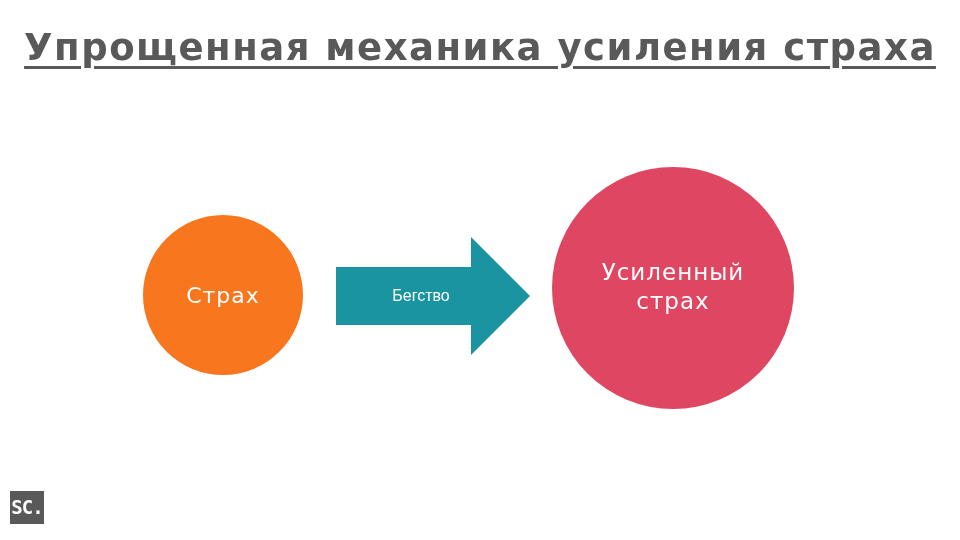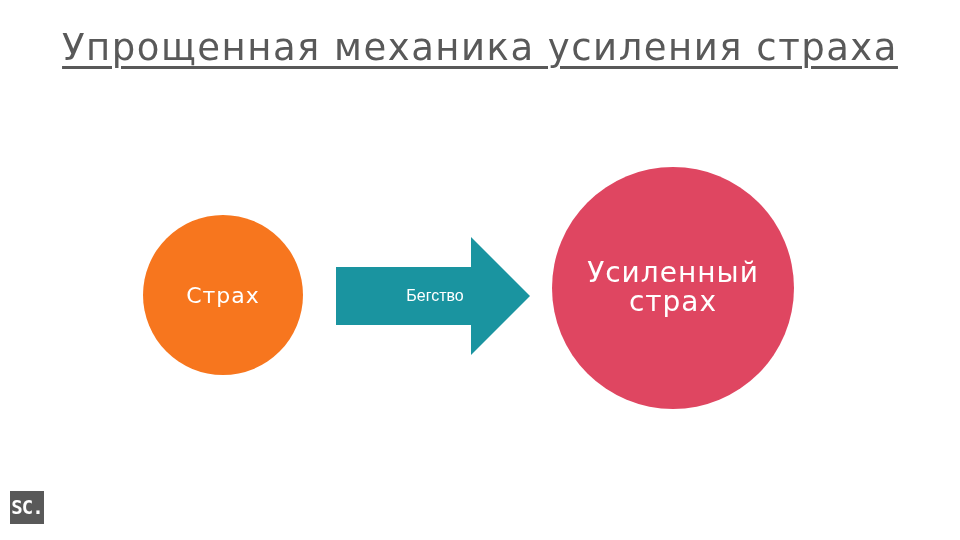--- a/index.html
+++ b/index.html
@@ -4,39 +4,39 @@
   <style>
     html, body { margin: 0; padding: 0; }
     body {
       width: 960px; height: 540px; background: #ffffff;
       position: relative; overflow: hidden;
       font-family: "DejaVu Sans", sans-serif;
     }
     .title {
       position: absolute; left: 0; top: 26px; width: 960px;
       text-align: center; font-size: 37px; color: #595959;
-      letter-spacing: 1.5px; font-weight: normal;
+      letter-spacing: 1.5px; font-weight: bold;
     }
     .title span {
       text-decoration: underline; text-decoration-thickness: 3px;
       text-underline-offset: 6px;
     }
     .circle {
       position: absolute; border-radius: 50%;
       display: flex; align-items: center; justify-content: center;
       text-align: center; color: #ffffff; letter-spacing: 1px;
     }
     .c1 { left: 143px; top: 215px; width: 160px; height: 160px; background: #f7761e; font-size: 22px; }
-    .c2 { left: 552px; top: 167px; width: 242px; height: 242px; background: #df4661; font-size: 28px; line-height: 29px; }
+    .c2 { left: 552px; top: 167px; width: 242px; height: 242px; background: #df4661; font-size: 23px; line-height: 29px; }
     .c2 .lbl { margin-top: -2px; }
     .arrow { position: absolute; left: 336px; top: 237px; width: 195px; height: 118px; }
     .arrow-label {
       position: absolute; left: 336px; top: 287px; width: 170px;
       font-family: "Liberation Sans", sans-serif; font-size: 16px;
-      color: #ffffff; text-align: center; padding-left: 14px;
+      color: #ffffff; text-align: center;
     }
     .logo {
       position: absolute; left: 10px; top: 491px; width: 34px; height: 33px;
       background: #595959; color: #ffffff; font-family: "DejaVu Sans Mono", monospace;
       font-weight: bold; font-size: 19px; line-height: 33px; text-align: center;
       letter-spacing: -1px;
     }
   </style>
 </head>
 <body>

